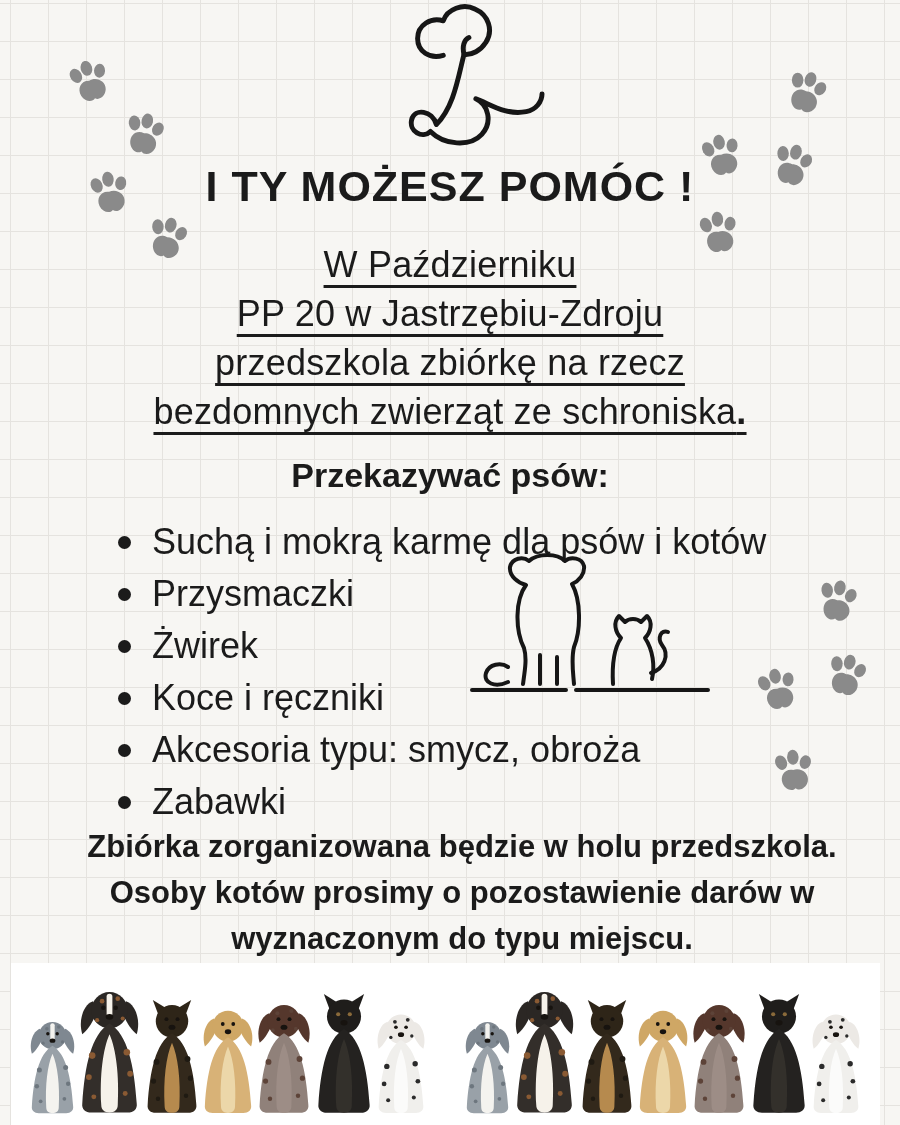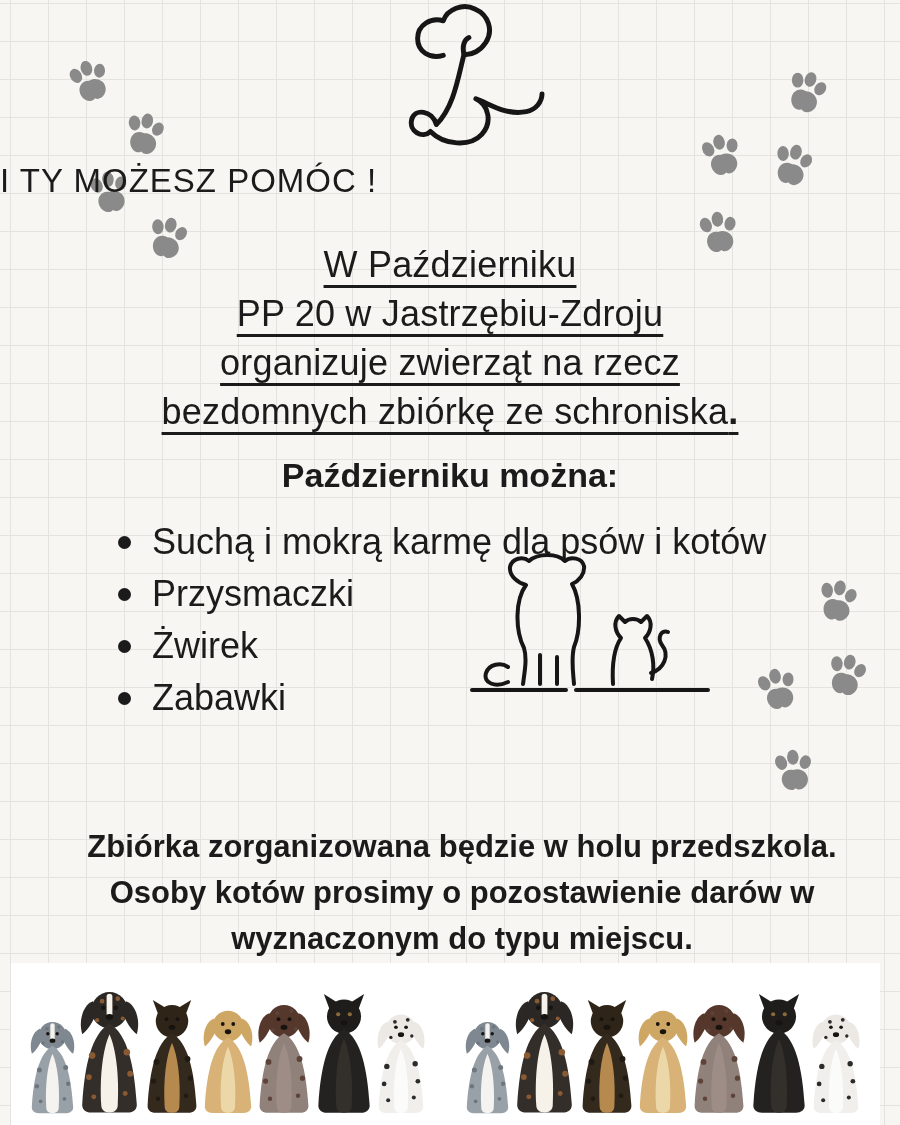--- a/index.html
+++ b/index.html
@@ -20,22 +20,22 @@
   
   .art-top{left:356px;top:4px;width:218px;height:158px;}
   .art-top path{fill:none;stroke:var(--line-art,#161616);stroke-width:5;stroke-linecap:round;stroke-linejoin:round;}
   .art-mid{left:462px;top:552px;width:250px;height:150px;}
   .art-mid path{fill:none;stroke:var(--line-art,#161616);stroke-width:4;stroke-linecap:round;stroke-linejoin:round;}
   
   .paw{position:absolute;width:48px;height:46px;fill:var(--paw,#8a8a8a);}
   
   .title{
     left:0;top:162px;width:100%;
-    text-align:left;
-    font-size:33px;font-weight:400;letter-spacing:1px;
+    text-align:center;
+    font-size:43px;font-weight:700;letter-spacing:1px;
   }
   .intro{
     left:0;top:240px;width:100%;
     text-align:center;
     font-size:36px;line-height:49px;letter-spacing:0.2px;
   }
   .u{text-decoration:underline;text-decoration-thickness:3px;text-underline-offset:8px;}
   .b{font-weight:700;}
   .heading{
     left:0;top:456px;width:100%;
@@ -179,30 +179,32 @@
     </svg>
   <svg class="paw" style="left:768px;top:747px;transform:rotate(-4deg)">
       <use href="#paw"></use>
     </svg>
 
   <h1 class="abs title" style="margin:0">I TY MOŻESZ POMÓC !</h1>
 
   <div class="abs intro">
     <div><span class="u">W Październiku</span></div>
     <div><span class="u">PP 20 w Jastrzębiu-Zdroju</span></div>
-    <div><span class="u">organizuje zwierząt na rzecz</span></div>
-    <div><span class="u">bezdomnych zbiórkę ze schroniska</span><span class="u b">.</span></div>
+    <div><span class="u">przedszkola zbiórkę na rzecz</span></div>
+    <div><span class="u">bezdomnych zwierząt ze schroniska</span><span class="u b">.</span></div>
   </div>
 
-  <h2 class="abs heading" style="margin:0">Październiku można:</h2>
+  <h2 class="abs heading" style="margin:0">Przekazywać psów:</h2>
 
   <ul class="abs donation-list">
     <li>Suchą i mokrą karmę dla psów i kotów</li>
     <li>Przysmaczki</li>
     <li>Żwirek</li>
+    <li>Koce i ręczniki</li>
+    <li>Akcesoria typu: smycz, obroża</li>
     <li>Zabawki</li>
   </ul>
 
   <svg class="abs art-mid" viewBox="0 0 250 150">
     <path d="M46,130 C33,136 21,131 24,121 C27,112 39,110 46,115"></path>
     <path d="M61,132 C63,118 65,106 62,96 C53,78 53,48 64,33 C56,31 47,24 48,15 C50,6 61,4 67,9 C76,1 95,1 103,9 C109,4 120,6 122,14 C123,22 117,29 110,32 C119,48 119,78 112,95 C109,107 111,119 112,132"></path>
     <path d="M78,132 L78,103 M95,132 L95,105"></path>
     <path d="M151,132 C150,115 151,98 159,86 C153,80 151,70 157,64 L163,70 C167,66 175,66 179,70 L185,64 C191,70 189,80 183,86 C191,98 193,114 190,127"></path>
     <path d="M189,121 C202,117 208,103 200,93 C195,86 199,77 206,80"></path>
     <path d="M10,138 L104,138 M114,138 L246,138"></path>

